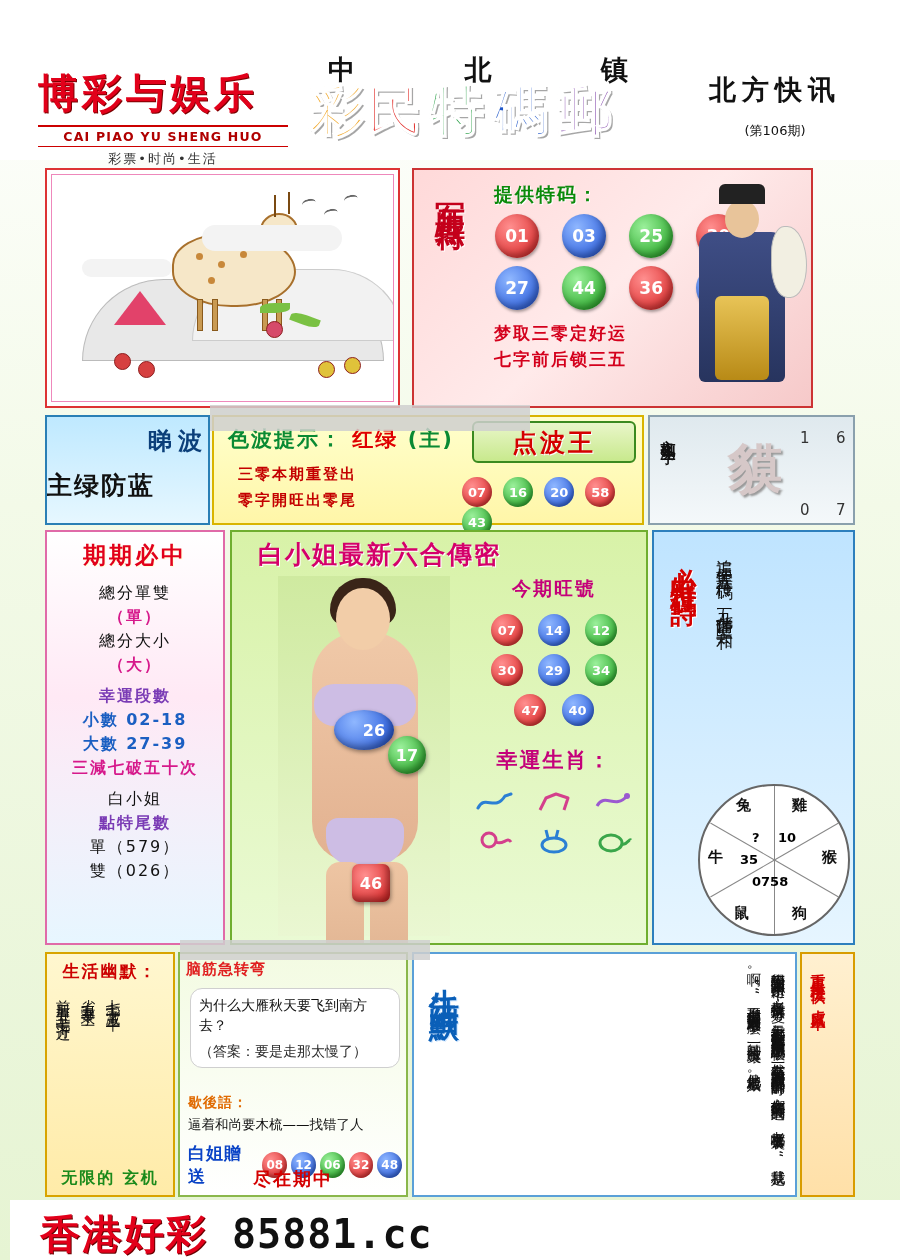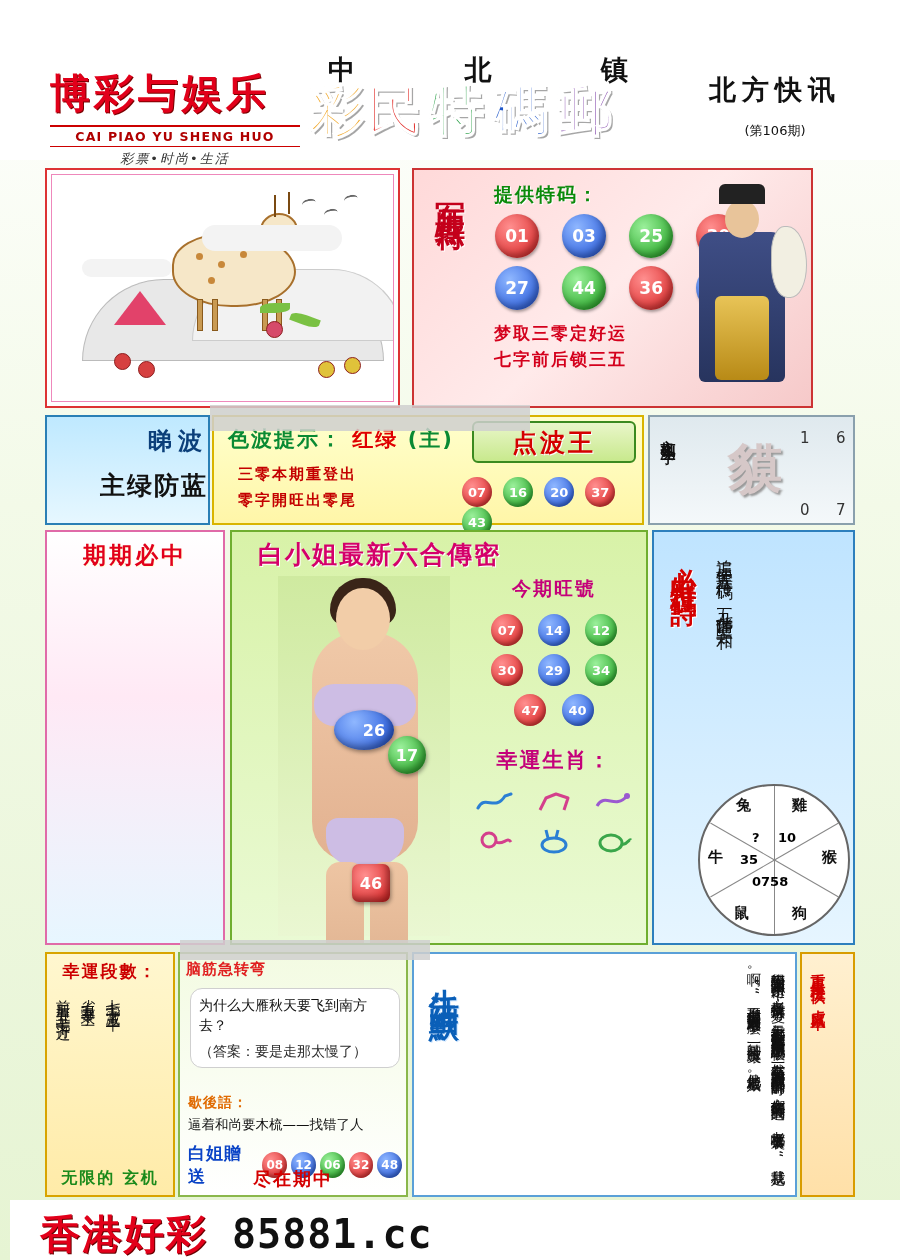--- a/index.html
+++ b/index.html
@@ -9,24 +9,24 @@
     font-family:"DejaVu Sans","Liberation Sans",sans-serif;
     position:relative;
     overflow:hidden;
   }
   .page{
     position:absolute;left:0;top:0;width:900px;height:1260px;
     background:linear-gradient(#ffffff 0%, #f3fae8 40%, #e6f4d3 100%);
   }
   
   .masthead{position:absolute;left:0;top:0;width:900px;height:160px;background:#ffffff;}
-  .logo-left{position:absolute;left:50px;top:66px;width:270px;}
+  .logo-left{position:absolute;left:38px;top:66px;width:270px;}
   .logo-title{font-family:"DejaVu Sans",sans-serif;font-size:40px;font-weight:bold;color:#e2001a;letter-spacing:4px;text-shadow:1px 1px 0 #7a0000;}
   .logo-pinyin{margin-top:4px;font-size:12.5px;font-weight:bold;color:#b00000;letter-spacing:1.2px;border-top:2px solid #c00;border-bottom:1px solid #c00;padding:2px 0;text-align:center;width:250px;}
-  .logo-sub{margin-top:3px;font-size:13px;color:#333;text-align:center;width:250px;letter-spacing:2px;font-style:italic;}
+  .logo-sub{margin-top:3px;font-size:13px;color:#333;text-align:center;width:250px;letter-spacing:2px;}
   .logo-center{position:absolute;left:310px;top:52px;width:340px;height:105px;}
   .lc-top{position:absolute;top:0;left:18px;width:300px;display:flex;justify-content:space-between;}
   .lc-top span{font-size:27px;font-weight:bold;color:#111;}
   .lc-main{position:absolute;top:28px;left:0;width:330px;height:68px;}
   .lc-main span{
     position:absolute;top:0;font-size:54px;font-weight:bold;line-height:62px;
     -webkit-text-stroke:1.5px #fff;text-shadow:2px 2px 0 rgba(0,0,0,.35);
   }
   .lc1{left:0;color:#f0a21b;}
   .lc2{left:58px;color:#e0201c;}
@@ -63,21 +63,21 @@
   .lucky-poem{position:absolute;left:80px;top:150px;font-size:17px;color:#d4001c;line-height:26px;letter-spacing:2px;font-weight:bold;}
   .figure{position:absolute;right:4px;top:6px;width:128px;height:228px;}
   .fig-robe{position:absolute;left:20px;top:56px;width:86px;height:150px;background:linear-gradient(#3f4e86,#27345e);border-radius:14px 14px 6px 6px;}
   .fig-gold{position:absolute;left:36px;top:120px;width:54px;height:84px;background:linear-gradient(#e8c457,#b88a16);border-radius:6px;}
   .fig-head{position:absolute;left:46px;top:24px;width:34px;height:38px;border-radius:50%;background:#e8c49a;}
   .fig-hat{position:absolute;left:40px;top:8px;width:46px;height:20px;background:#222;border-radius:6px 6px 0 0;}
   .fig-fan{position:absolute;left:92px;top:50px;width:34px;height:70px;background:#f2efe2;border:1px solid #bbb;border-radius:40% 60% 50% 50%;}
   
   .band-left{left:45px;top:415px;width:165px;height:110px;background:linear-gradient(#bfe9ff,#e6f7ff);border:2px solid #2a7fb5;}
   .band-left .t1{position:absolute;top:8px;width:100%;text-align:right;font-size:24px;font-weight:bold;color:#0b3f7a;letter-spacing:6px;}
-  .band-left .t2{position:absolute;top:52px;width:100%;text-align:right;font-size:25px;font-weight:bold;color:#111;letter-spacing:2px;}
+  .band-left .t2{position:absolute;top:52px;width:100%;text-align:left;font-size:25px;font-weight:bold;color:#111;letter-spacing:2px;}
   .band-mid{left:212px;top:415px;width:432px;height:110px;background:linear-gradient(#ffffcc,#fff6a8);border:2px solid #d9b400;}
   .bm-head{position:absolute;left:14px;top:8px;font-size:21px;font-weight:bold;color:#0a8a33;letter-spacing:2px;}
   .bm-red{color:#e00000;}
   .bm-green{color:#0a8a33;}
   .bm-tag{position:absolute;left:258px;top:4px;width:160px;height:38px;background:linear-gradient(#e9f6c9,#c8e98d);border:2px solid #3b8a1f;border-radius:6px;display:flex;align-items:center;justify-content:center;}
   .bm-tag span{font-size:25px;font-weight:bold;color:#d40000;letter-spacing:3px;text-shadow:1px 1px 0 #fff;}
   .bm-lines{position:absolute;left:24px;top:44px;font-size:15px;color:#c40000;line-height:26px;letter-spacing:2px;font-weight:bold;}
   .bm-balls{position:absolute;left:248px;top:60px;}
   .mini{display:inline-flex;align-items:center;justify-content:center;width:30px;height:30px;border-radius:50%;margin-right:6px;font-size:13px;font-weight:bold;color:#fff;box-shadow:inset -2px -3px 4px rgba(0,0,0,.3);}
   .band-right{left:648px;top:415px;width:207px;height:110px;background:linear-gradient(#dfe9ee,#f4f8fa);border:2px solid #8aa0ad;}
@@ -253,36 +253,50 @@
       <span>点波王</span>
     </div>
     <div class="bm-lines">
       <div>三零本期重登出</div>
       <div>零字開旺出零尾</div>
     </div>
     <div class="bm-balls">
       <span class="mini b-red">07</span>
       <span class="mini b-green">16</span>
       <span class="mini b-blue">20</span>
-      <span class="mini b-red">37</span>
+      <span class="mini b-red">58</span>
       <span class="mini b-green">43</span>
     </div>
   </div>
 
   <div class="panel band-right">
     <div class="br-label">玄机测字：</div>
     <div class="br-big">貘</div>
     <div class="br-n" style="left:150px;top:12px;">1</div>
     <div class="br-n" style="left:186px;top:12px;">6</div>
     <div class="br-n" style="left:150px;top:84px;">0</div>
     <div class="br-n" style="left:186px;top:84px;">7</div>
   </div>
 
   <div class="panel left-card">
     <div class="lc-head">期期必中</div>
+    <div class="lc-rows">
+      <div>總分單雙</div>
+      <div class="lc-pink">（單）</div>
+      <div>總分大小</div>
+      <div class="lc-pink">（大）</div>
+      <div class="lc-purple" style="margin-top:10px;">幸運段數</div>
+      <div class="lc-blue">小數  02-18</div>
+      <div class="lc-blue">大數  27-39</div>
+      <div class="lc-pink">三減七破五十次</div>
+      <div style="margin-top:10px;">白小姐</div>
+      <div class="lc-purple">點特尾數</div>
+      <div>單（579）</div>
+      <div>雙（026）</div>
+    </div>
   </div>
 
   <div class="panel center-card">
     <div class="cc-title">白小姐最新六合傳密</div>
 
     <div class="cc-photo">
       <div class="ph-bg"></div>
       <div class="torso"></div>
       <div class="hair"></div>
       <div class="head"></div>
@@ -364,21 +378,21 @@
       <div class="lbl" style="left:34px;top:118px;">鼠</div>
       <div class="lbl" style="left:92px;top:118px;">狗</div>
       <div class="nm" style="left:52px;top:44px;">?</div>
       <div class="nm" style="left:78px;top:44px;">10</div>
       <div class="nm" style="left:40px;top:66px;">35</div>
       <div class="nm" style="left:52px;top:88px;">0758</div>
     </div>
   </div>
 
   <div class="panel bl">
-    <div class="bl-head">幸運段數：</div>
+    <div class="bl-head">生活幽默：</div>
     <div class="bl-cols">
       <div>七七零十减三半。</div>
       <div>省去五零求三</div>
       <div>前后三五五三七十齐过</div>
     </div>
     <div class="bl-foot">无限的  玄机</div>
   </div>
 
   <div class="panel bm2">
     <div class="bm2-tag" style="color:#e02020;text-align:center;">脑筋急转弯</div>

